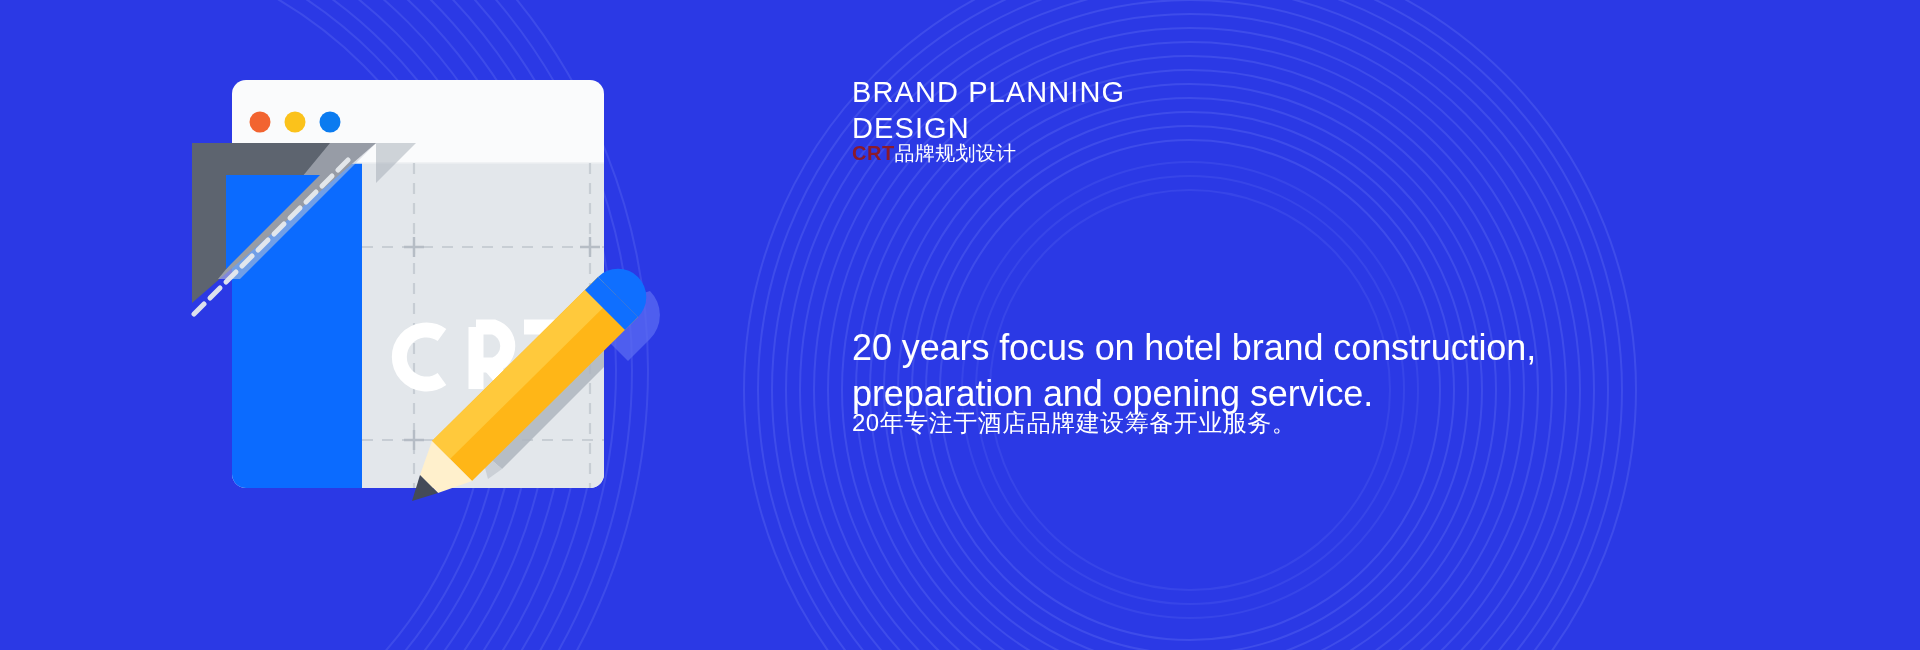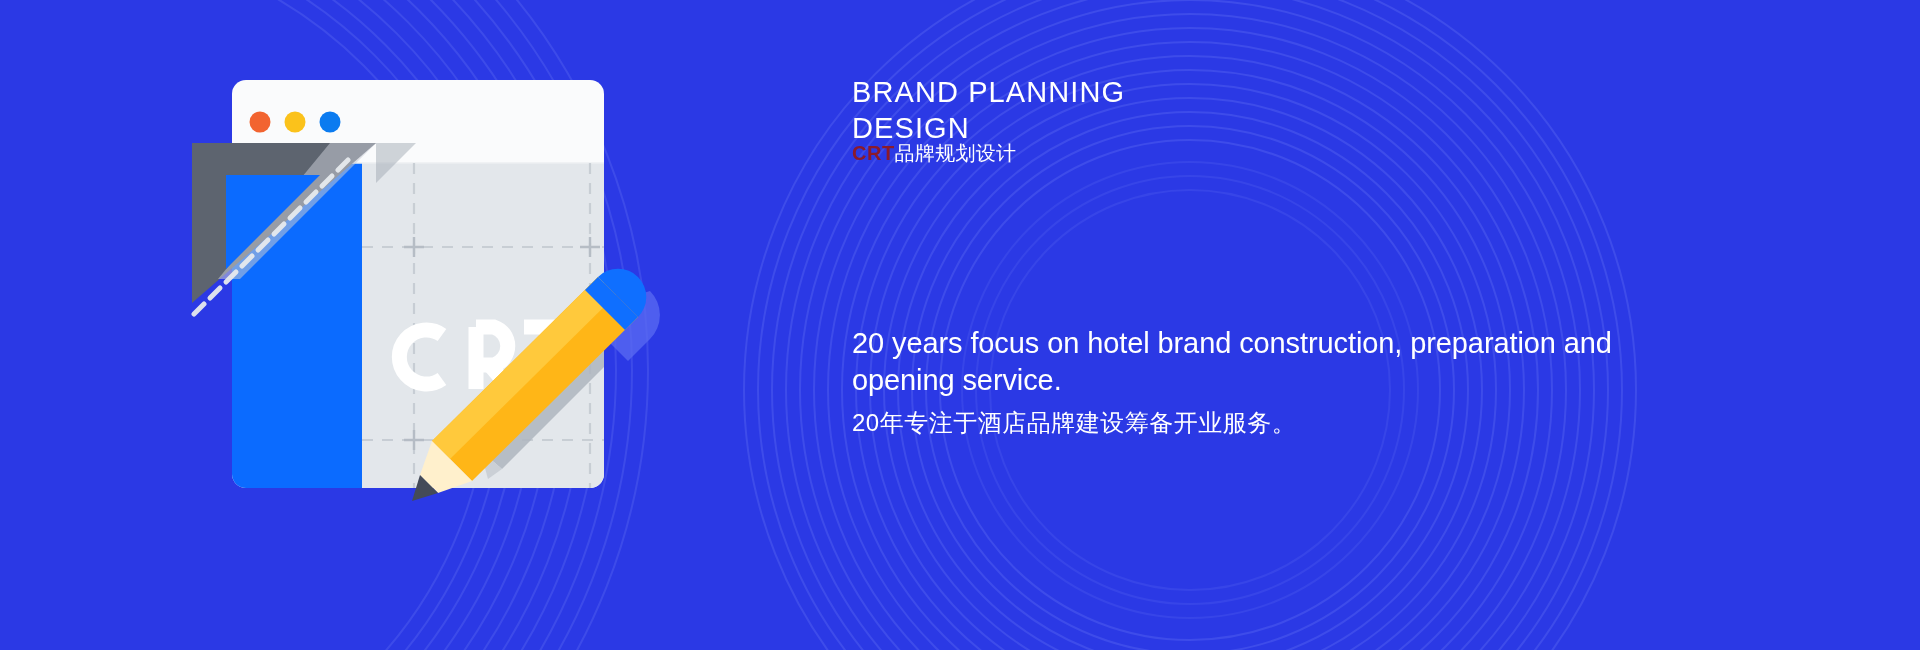--- a/index.html
+++ b/index.html
@@ -59,21 +59,21 @@
     white-space:nowrap;
   }
   .subheading .brand { color:#8B1A2B; font-weight:700; letter-spacing:0.5px; }
   .subheading .cn    { color:#FFFFFF; font-weight:400; }
 
   .tagline-en {
     position:absolute;
     left:0; top:325px;
     width:760px;
     color:#FFFFFF;
-    font-size:29px;
+    font-size:36px;
     line-height:1.28;
     font-weight:300;
     letter-spacing:-0.1px;
   }
 
   .tagline-cn {
     position:absolute;
     left:0; top:408px;
     color:#FFFFFF;
     font-size:24px;

